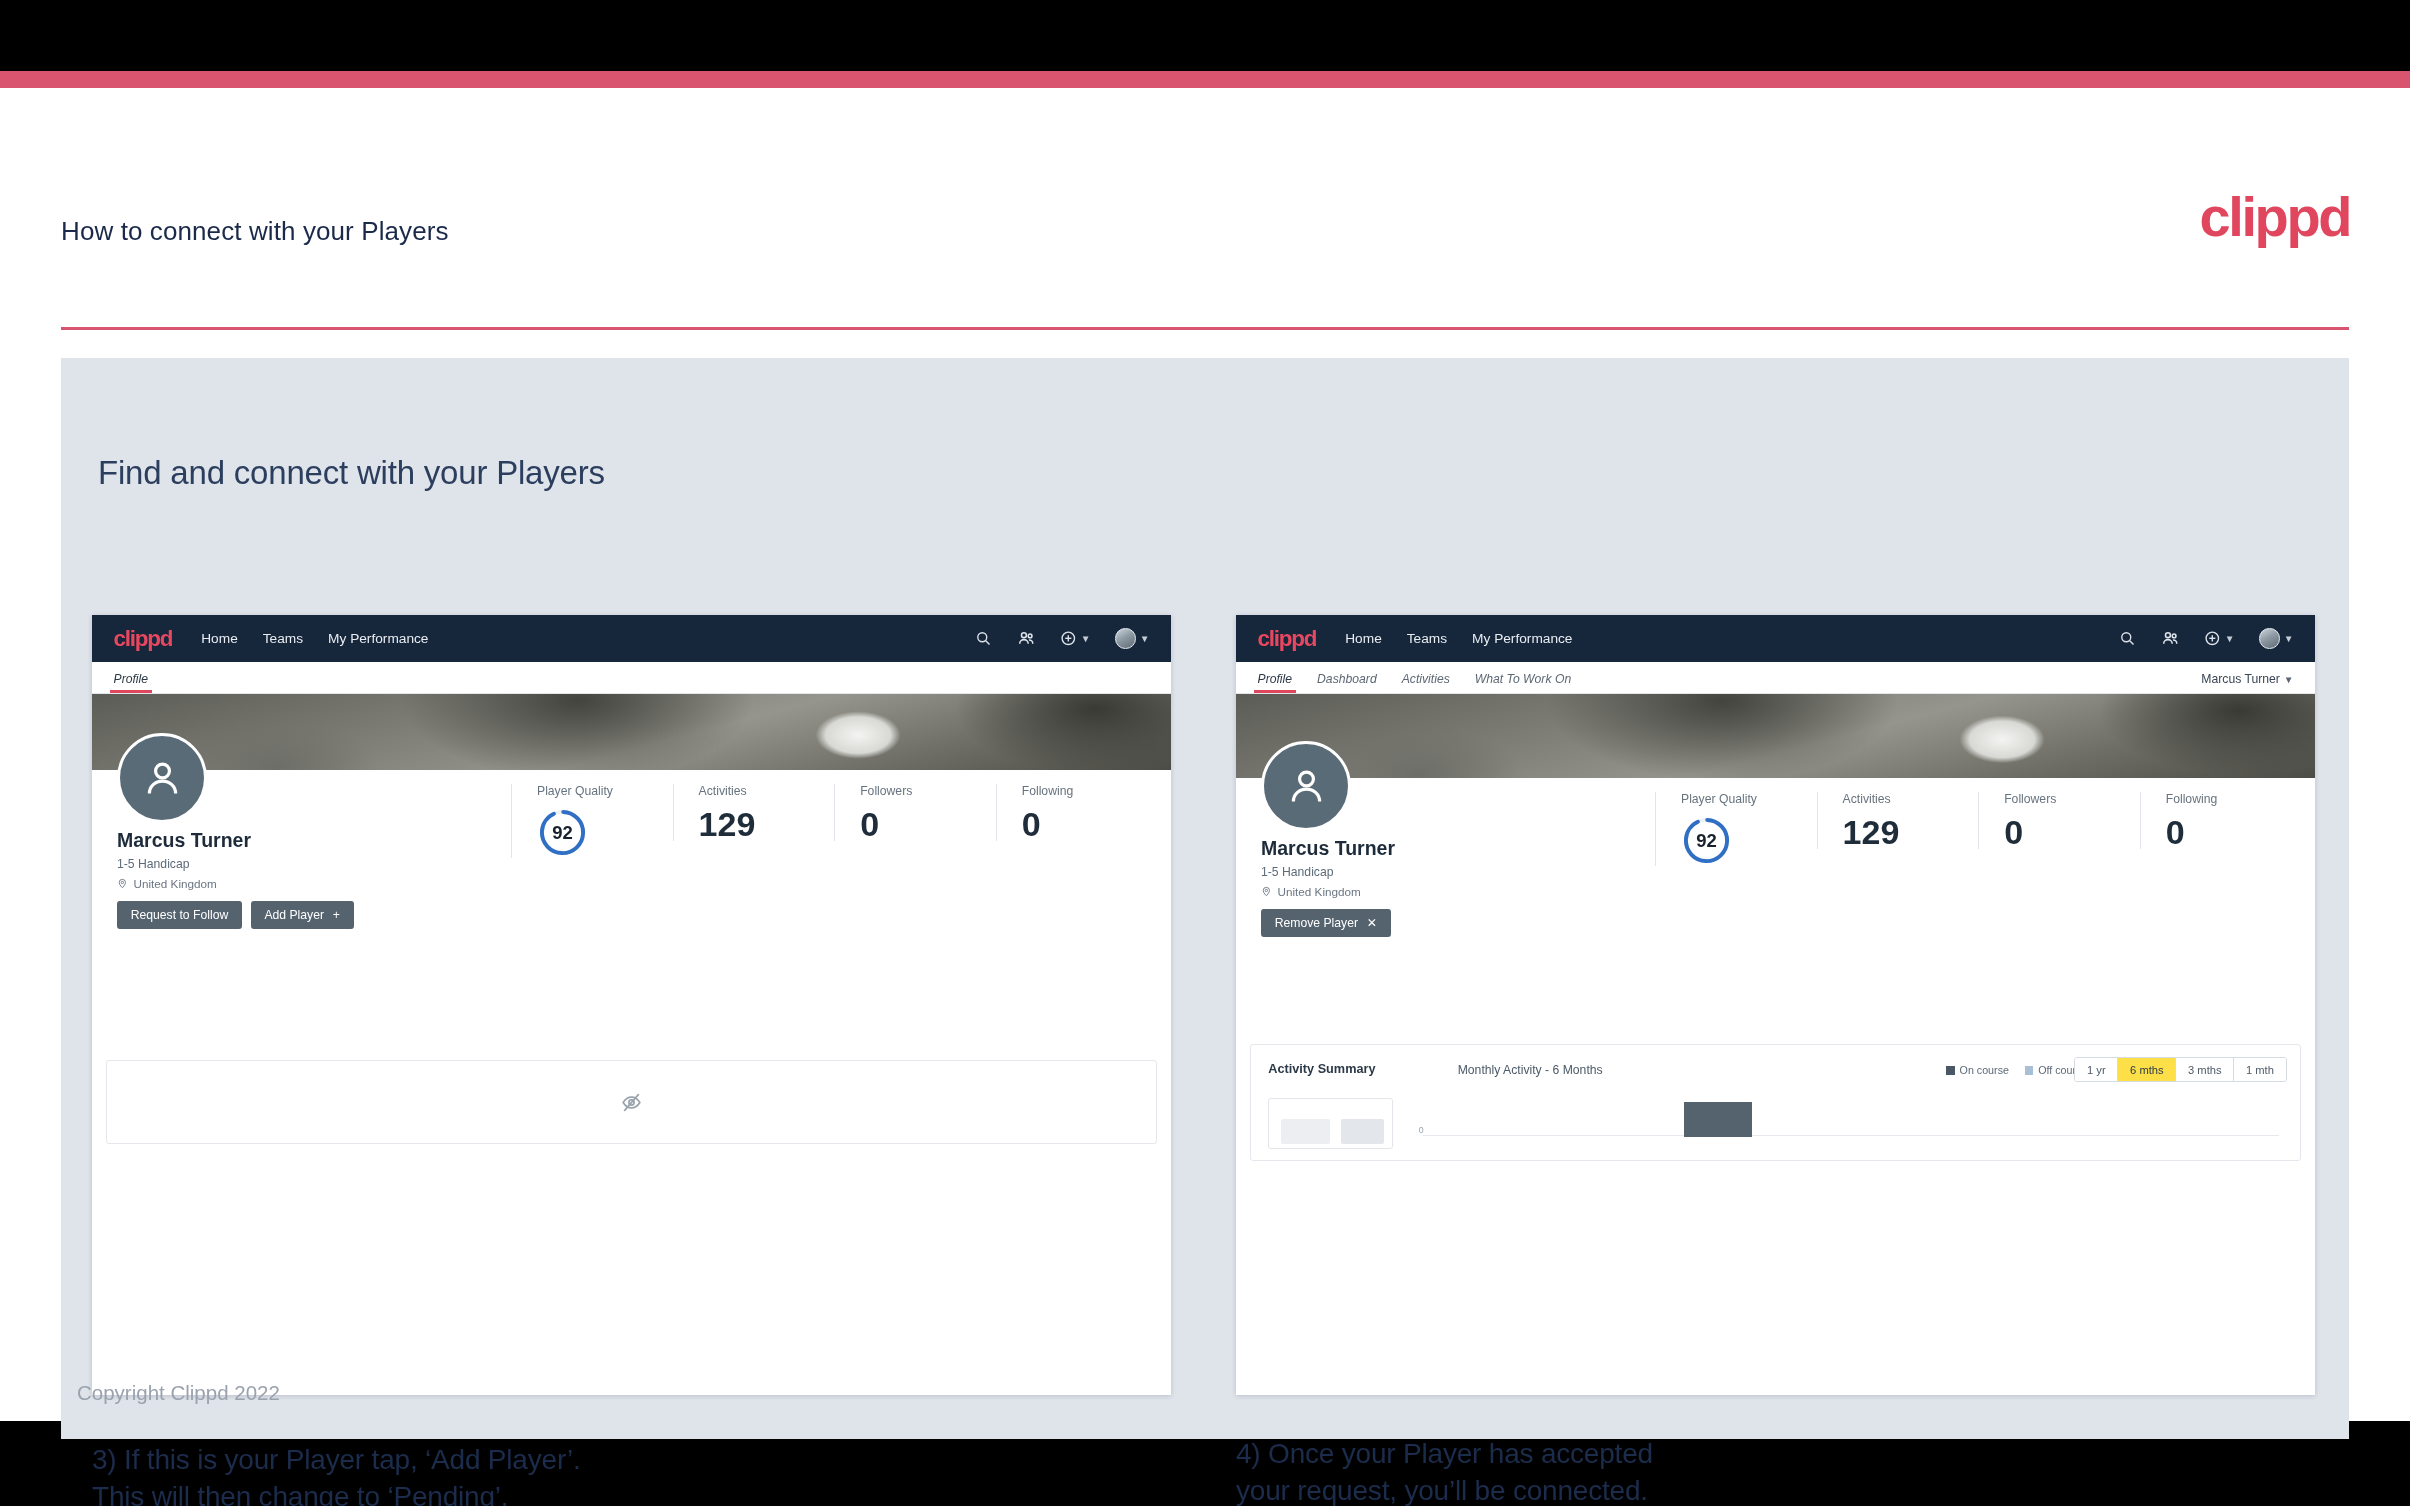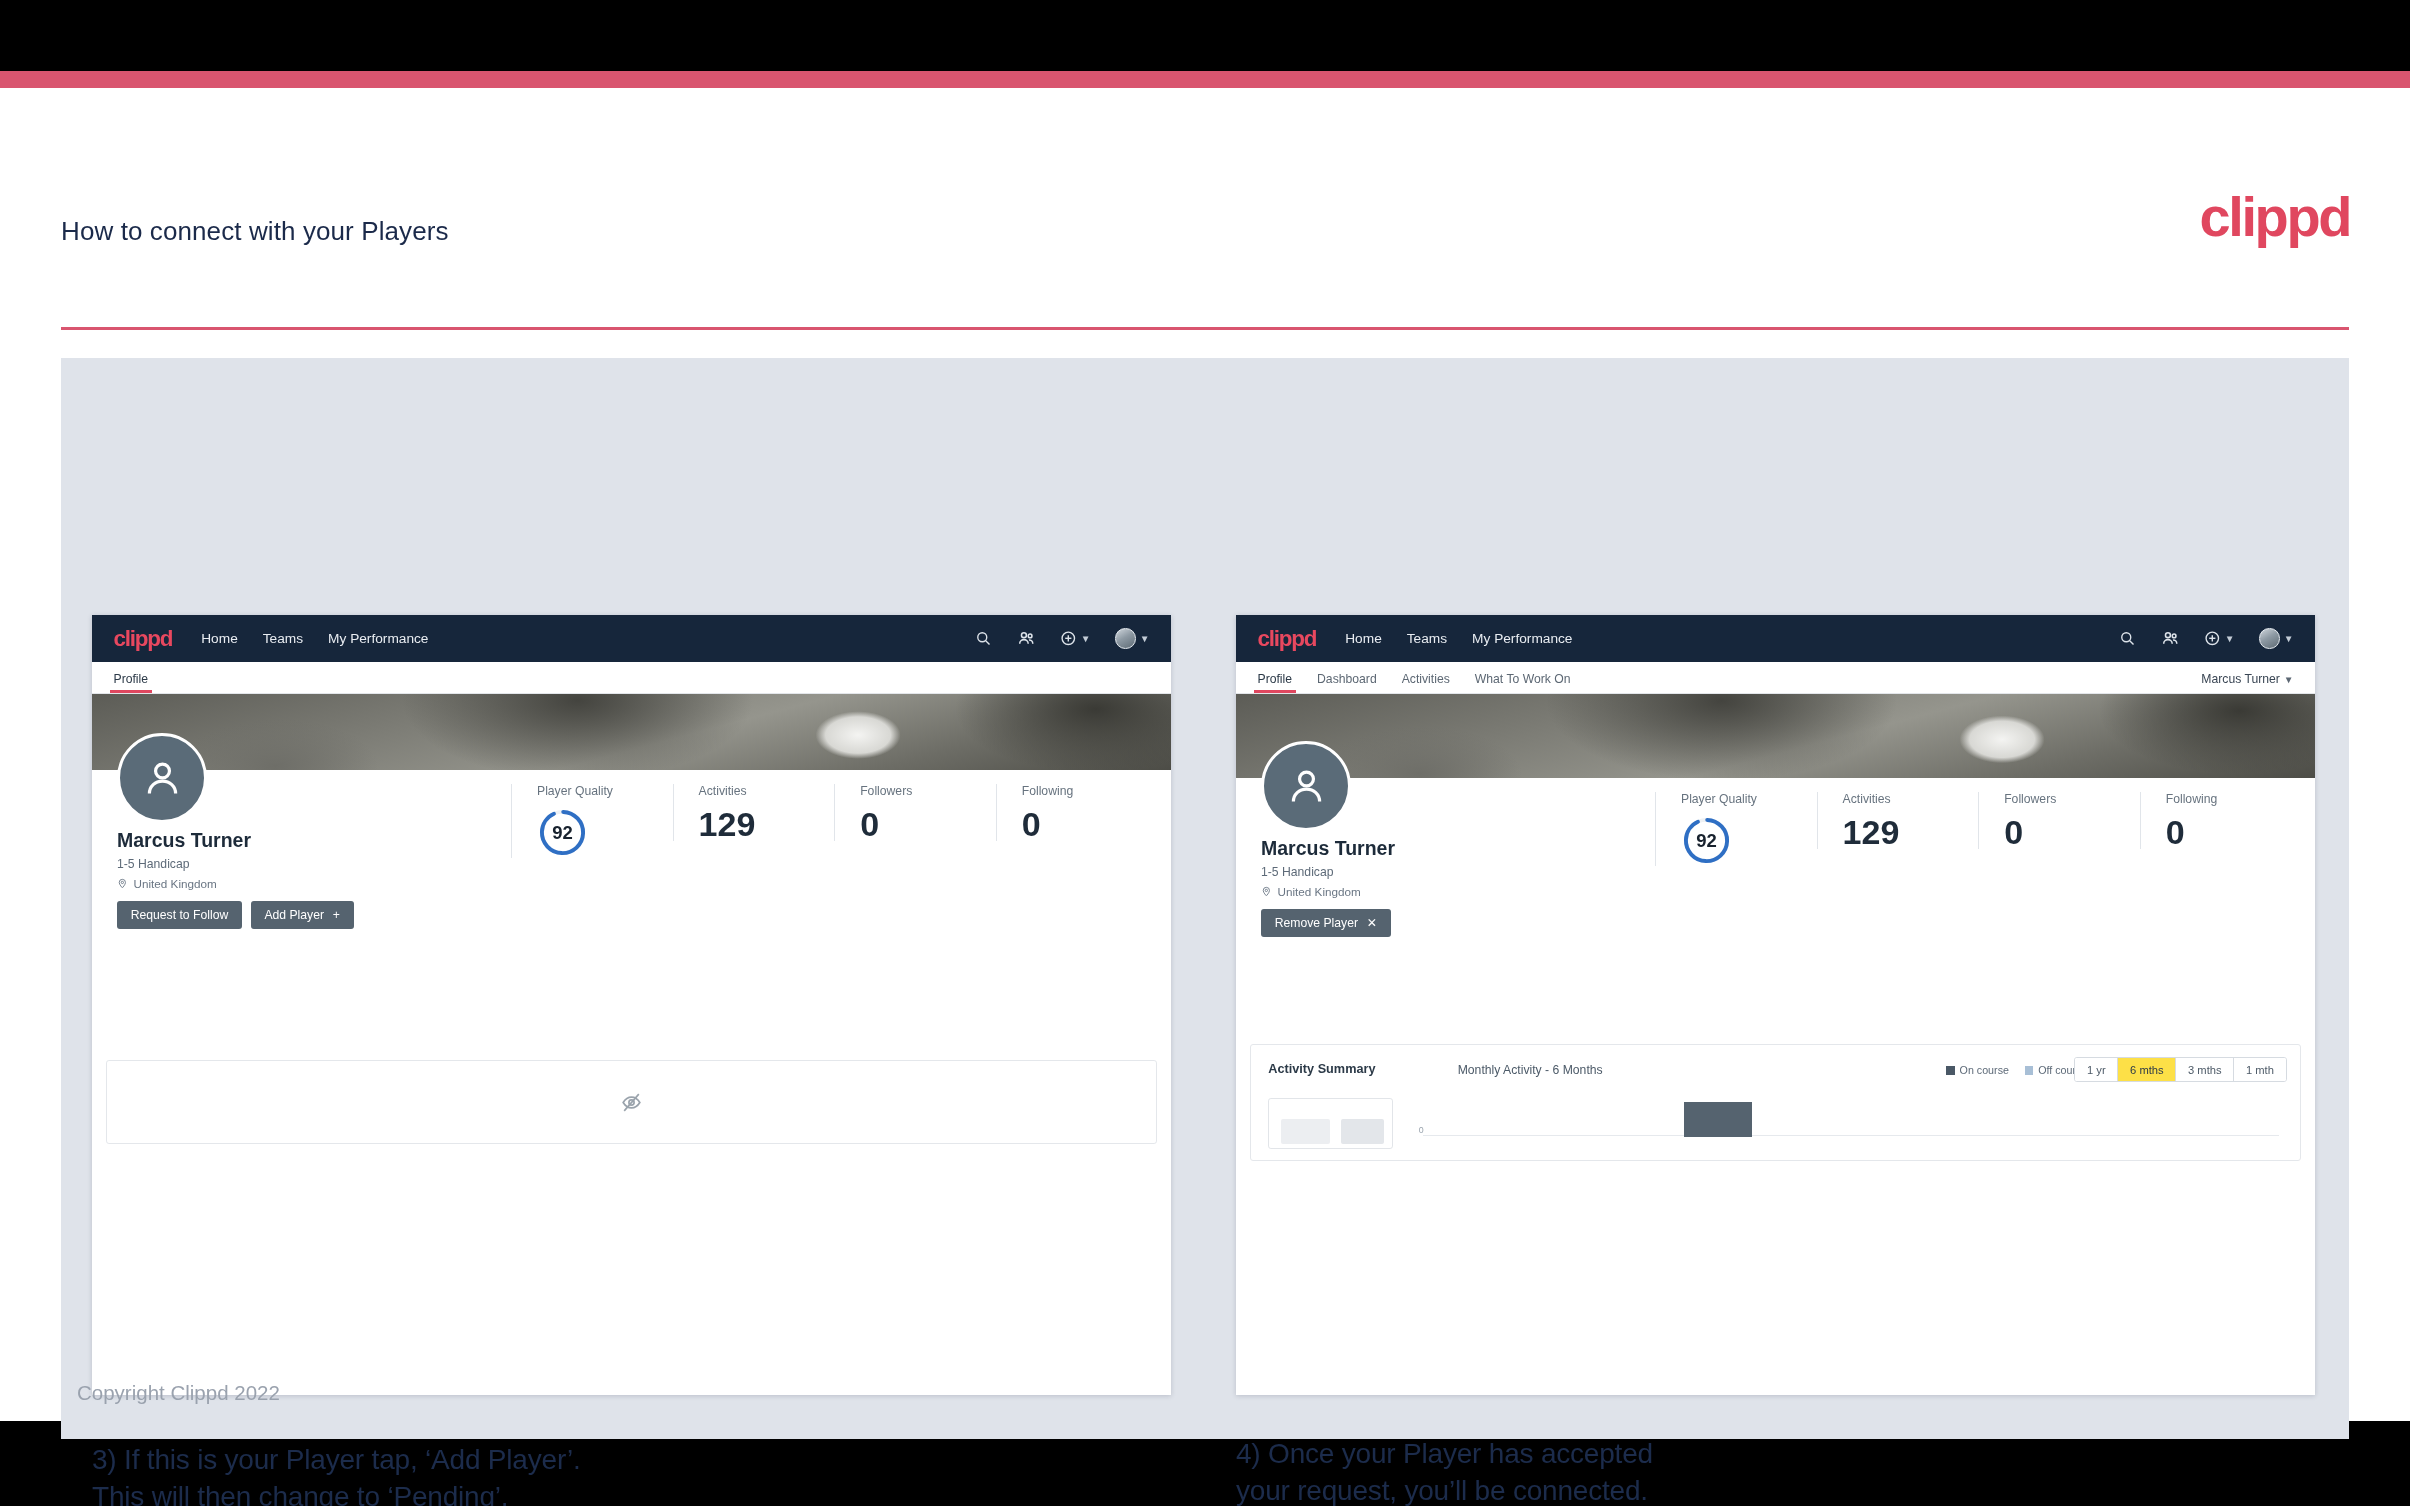--- a/index.html
+++ b/index.html
@@ -85,21 +85,21 @@
   }
 
   
   .tabs-strip {
     position:relative; height:32px; background:#ffffff;
     border-bottom:1px solid #e3e6ea;
     display:flex; align-items:flex-end; padding:0 21.5px;
   }
   .tab {
     font-size:12.2px; color:#5c6773; padding:0 0 6.8px 0;
-    margin-right:25px; position:relative; white-space:nowrap;
+    margin-right:25px; position:relative; white-space:nowrap;font-style:italic;
   }
   .tab.active { color:#2b3947; }
   .tab.active::after {
     content:""; position:absolute; left:-3.9px; right:-3.9px; bottom:0;
     height:2.9px; background:#e0475f;
   }
   .tabs-right { margin-left:auto; display:flex; align-items:center;
     padding-bottom:6.8px; font-size:12.2px; color:#3a4654; }
   .tabs-right .chev { color:#5c6773; }
 
@@ -246,20 +246,21 @@
   <div class="page">
 
     <div class="page-header">
       <div class="header-title">How to connect with your Players</div>
       <div class="brand-logo">clippd</div>
       <div class="header-rule"></div>
     </div>
 
     <div class="content-panel">
 
+      <div class="panel-subtitle">Find and connect with your Players</div>
 
       <div class="shot left">
         <div class="shot-inner">
 
           <div class="app-nav">
             <div class="app-logo">clippd</div>
             <div class="nav-links">
               <div class="nav-link">Home</div>
               <div class="nav-link">Teams</div>
               <div class="nav-link">My Performance</div>

